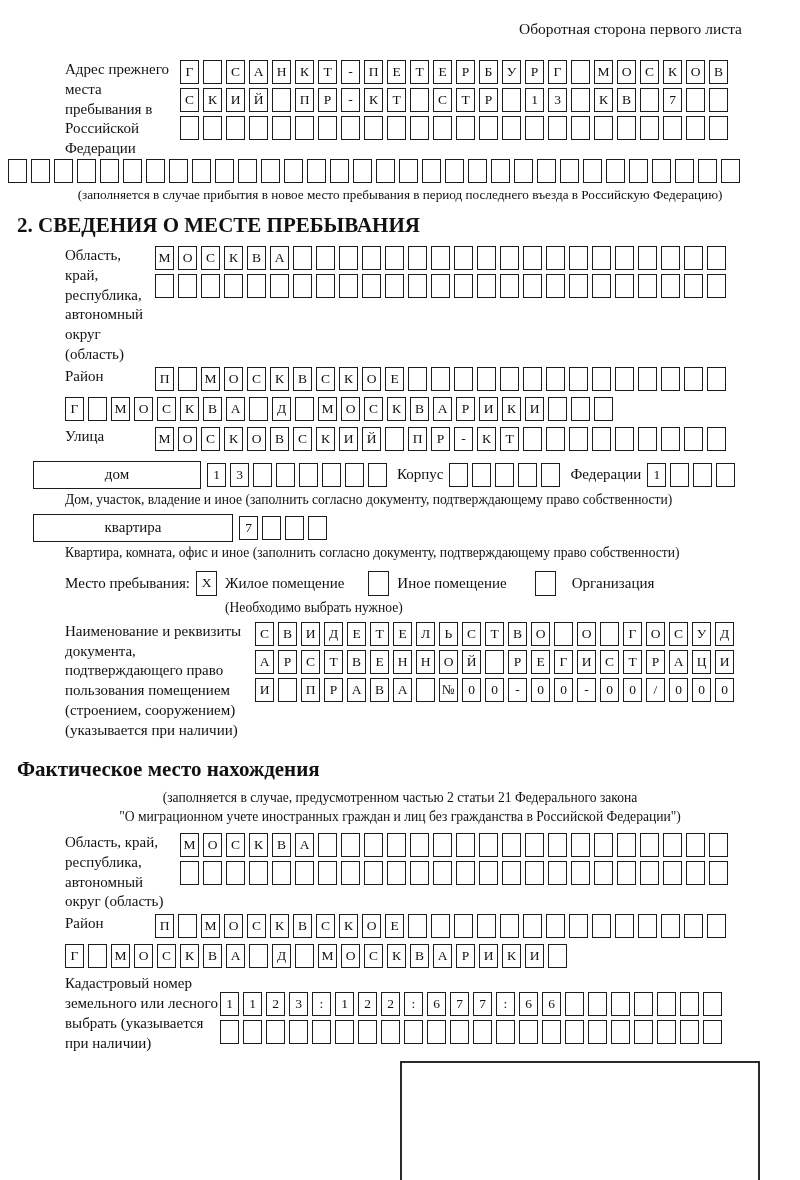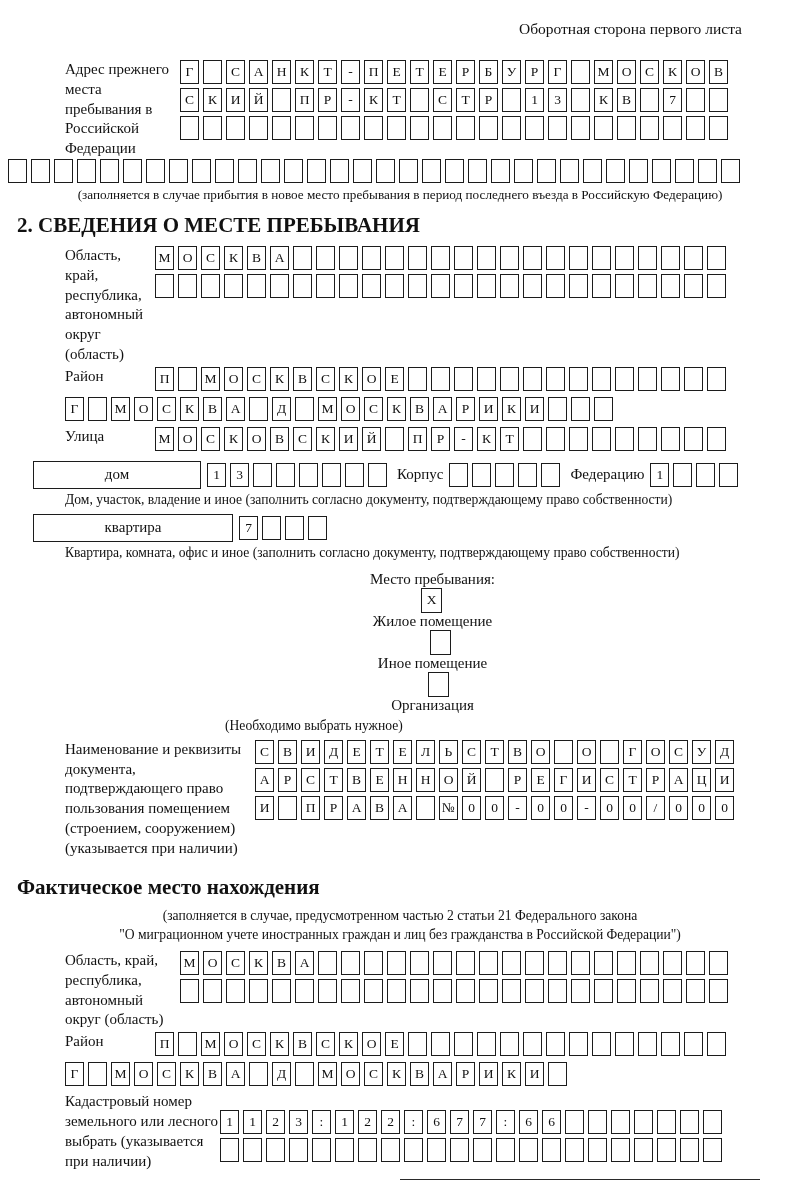--- a/index.html
+++ b/index.html
@@ -21,21 +21,21 @@
   .note{text-align:center;font-size:13.2px;margin-top:0px;}
   .sec-title{font-weight:bold;font-size:21px;margin:10px 0 8px 17px;}
   .type-box{
     box-sizing:border-box;height:28px;border:1.6px solid #1c1c1c;display:flex;
     align-items:center;justify-content:center;margin-right:6px;flex:0 0 auto;font-size:15px;
   }
   .inline-lbl{margin:4px 6px 0 6px;flex:0 0 auto;}
   .house-line{padding-left:33px;align-items:center;margin-top:6px;}
   .house-line .boxrow{margin-bottom:0;}
   .small-note{font-size:13.6px;padding-left:65px;margin-top:3px;}
-  .stay-line{align-items:center;margin-top:10px;flex-direction:column;}
+  .stay-line{align-items:center;margin-top:10px;}
   .stay-line .cell{width:21px;height:25px;margin:0 8px 0 10px;}
   .stay-note{font-size:13.6px;margin-top:4px;margin-left:225px;}
   .fact-note{text-align:center;font-size:13.6px;line-height:1.45;}
   .stamp-box{box-sizing:border-box;width:360px;height:172px;border:2px solid #2a2a2a;margin:8px 0 0 400px;}
   .w90{width:90px;}
   .w115{width:115px;}
   .w160{width:160px;}
   .w155{width:155px;}
   .w190{width:190px;}
   .fullrow{padding-left:8px;margin-top:0;}
@@ -334,21 +334,21 @@
         <span class="cell"></span>
       </div>
     <div class="inline-lbl" style="margin-top:0;">Корпус</div>
     <div class="boxrow">
         <span class="cell"></span>
         <span class="cell"></span>
         <span class="cell"></span>
         <span class="cell"></span>
         <span class="cell"></span>
       </div>
-    <div class="inline-lbl" style="margin-top:0;">Федерацию</div>
+    <div class="inline-lbl" style="margin-top:0;">Федерации</div>
     <div class="boxrow">
         <span class="cell">1</span>
         <span class="cell"></span>
         <span class="cell"></span>
         <span class="cell"></span>
       </div>
   </div>
   <div class="small-note">Дом, участок, владение и иное (заполнить согласно документу, подтверждающему право собственности)</div>
 
   <div class="form-line house-line">

